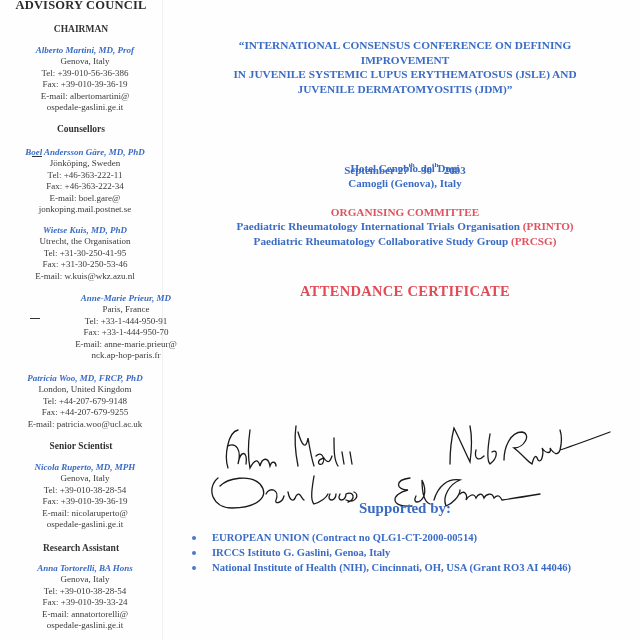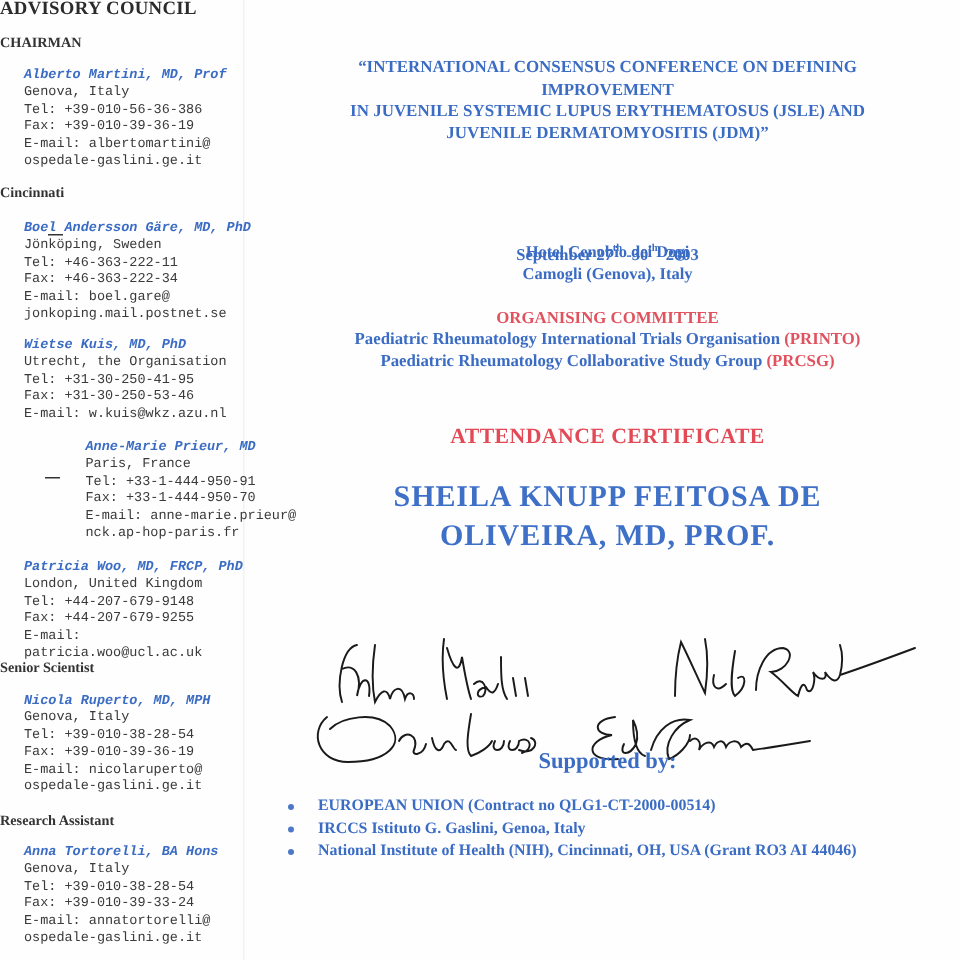--- a/index.html
+++ b/index.html
@@ -1,23 +1,23 @@
 <!DOCTYPE html>
 <html><head>
   <meta charset="utf-8">
   <style>
     html, body { margin:0; padding:0; background:#ffffff; }
     body { width:640px; height:640px; overflow:hidden; position:relative; font-family:"Liberation Serif", serif; }
     .page { position:absolute; left:0; top:0; width:640px; height:640px; background:#fefefe; }
 
     
-    .sidebar { position:absolute; left:0; top:0; width:162px; height:640px; border-right:1px solid #f1f1f1; text-align:left; color:#333; }
+    .sidebar { position:absolute; left:0; top:0; width:162px; height:640px; border-right:1px solid #f1f1f1; text-align:center; color:#333; }
     .sb-title { position:absolute; left:0; width:162px; top:-2px; font-weight:bold; font-size:12.5px; letter-spacing:0.2px; color:#2b2b2b; }
     .sb-section { position:absolute; left:0; width:162px; font-weight:bold; font-size:9.5px; color:#333; }
-    .person { position:absolute; left:16px; width:162px; font-size:9px; line-height:11.4px; color:#3a3a3a;font-family:Liberation Mono, monospace; }
+    .person { position:absolute; left:4px; width:162px; font-size:9px; line-height:11.4px; color:#3a3a3a; }
     .person .pname { color:#3b6cc4; font-style:italic; font-weight:bold; font-size:9px; }
     .dash { position:absolute; height:1px; width:10px; background:#333; }
 
     
     .main { position:absolute; left:170px; top:0; width:470px; height:640px; text-align:center; }
     .conf-title { position:absolute; left:0; width:470px; top:38px; color:#3b6cc4; font-weight:bold; font-size:11.3px; line-height:14.6px; }
     .venue { position:absolute; left:0; width:470px; top:117px; color:#3b6cc4; font-weight:bold; font-size:11px; line-height:14.5px;margin-top:44px; }
     .dates { position:absolute; left:0; width:470px; top:164px; color:#3b6cc4; font-weight:bold; font-size:11px; }
     .dates sup { font-size:7px; vertical-align:top; position:relative; top:-3px; }
     .org-title { position:absolute; left:0; width:470px; top:206px; color:#e0525e; font-weight:bold; font-size:11.2px; }
@@ -43,21 +43,21 @@
 
     <div class="person" style="top:45px;">
       <div class="pname">Alberto Martini, MD, Prof</div>
       <div>Genova, Italy</div>
       <div>Tel: +39-010-56-36-386</div>
       <div>Fax: +39-010-39-36-19</div>
       <div>E-mail: albertomartini@</div>
       <div>ospedale-gaslini.ge.it</div>
     </div>
 
-    <div class="sb-section" style="top:124px;">Cincinnati</div>
+    <div class="sb-section" style="top:124px;">Counsellors</div>
 
     <div class="dash" style="left:32px; top:156px;"></div>
     <div class="person" style="top:147px;">
       <div class="pname">Boel Andersson Gäre, MD, PhD</div>
       <div>Jönköping, Sweden</div>
       <div>Tel: +46-363-222-11</div>
       <div>Fax: +46-363-222-34</div>
       <div>E-mail: boel.gare@</div>
       <div>jonkoping.mail.postnet.se</div>
     </div>
@@ -125,24 +125,20 @@
     </div>
 
     <div class="dates"><span>September 27</span><sup>th</sup><span> -30</span><sup>th</sup><span style="white-space:pre;">  2003</span></div>
 
     <div class="org-title">ORGANISING COMMITTEE</div>
     <div class="org-line" style="top:235px;"><span>Paediatric Rheumatology Collaborative Study Group </span><span class="acr">(PRCSG)</span></div>
     <div class="org-line" style="top:220px;"><span>Paediatric Rheumatology International Trials Organisation </span><span class="acr">(PRINTO)</span></div>
 
     <div class="cert">ATTENDANCE CERTIFICATE</div>
 
-    <div class="attendee">
-      <div>SHEILA KNUPP FEITOSA DE</div>
-      <div>OLIVEIRA, MD, PROF.</div>
-    </div>
 
 
     <svg class="signatures" viewBox="0 0 440 95" fill="none" stroke="#1a1a1a" stroke-width="1.3" stroke-linecap="round">
       <g>
         <path d="M40 10 C30 12 26 36 30 48 M30 26 C38 22 44 30 40 44 C42 30 50 30 48 44 M52 10 C50 24 50 38 52 48 C56 40 60 38 62 46 C64 38 70 36 72 46 C74 40 78 42 78 46"></path>
         <path d="M98 6 C96 20 98 36 100 46 M100 12 C104 26 108 30 110 18 C112 30 114 40 116 46 M118 36 C124 30 128 40 124 44 C120 46 118 40 126 38 C130 44 132 42 134 36 M136 18 C136 30 136 40 140 46 M144 32 L146 44 M152 32 L154 44"></path>
       </g>
       <g>
         <path d="M252 44 C252 30 254 16 256 8 C262 20 268 34 272 42 C274 28 274 16 272 6 M278 30 C276 38 280 42 286 36 M292 14 C290 26 288 40 292 44 C300 38 300 28 294 32"></path>
         <path d="M306 40 C306 28 312 12 324 12 C334 14 326 28 316 28 C324 34 330 42 334 44 C336 36 338 34 340 40 C344 44 346 32 344 28 C348 34 354 34 352 28 C356 34 360 36 362 30 C364 22 364 16 362 10 M362 30 C380 24 396 18 412 12"></path>

